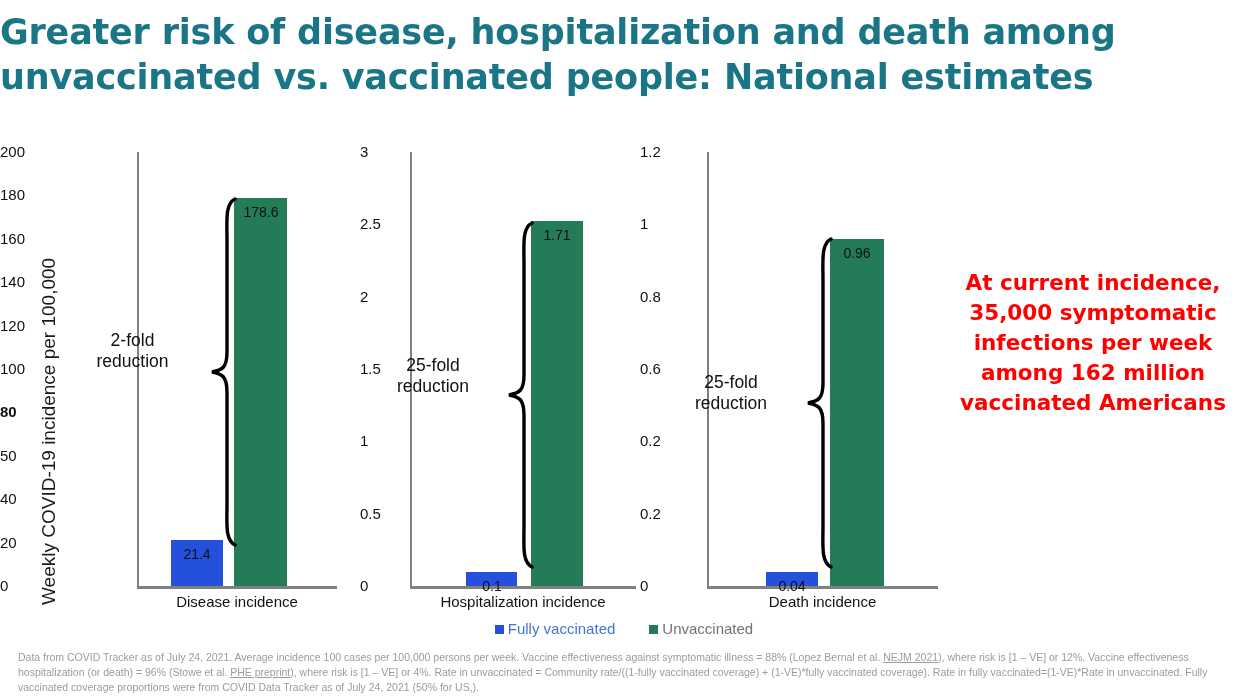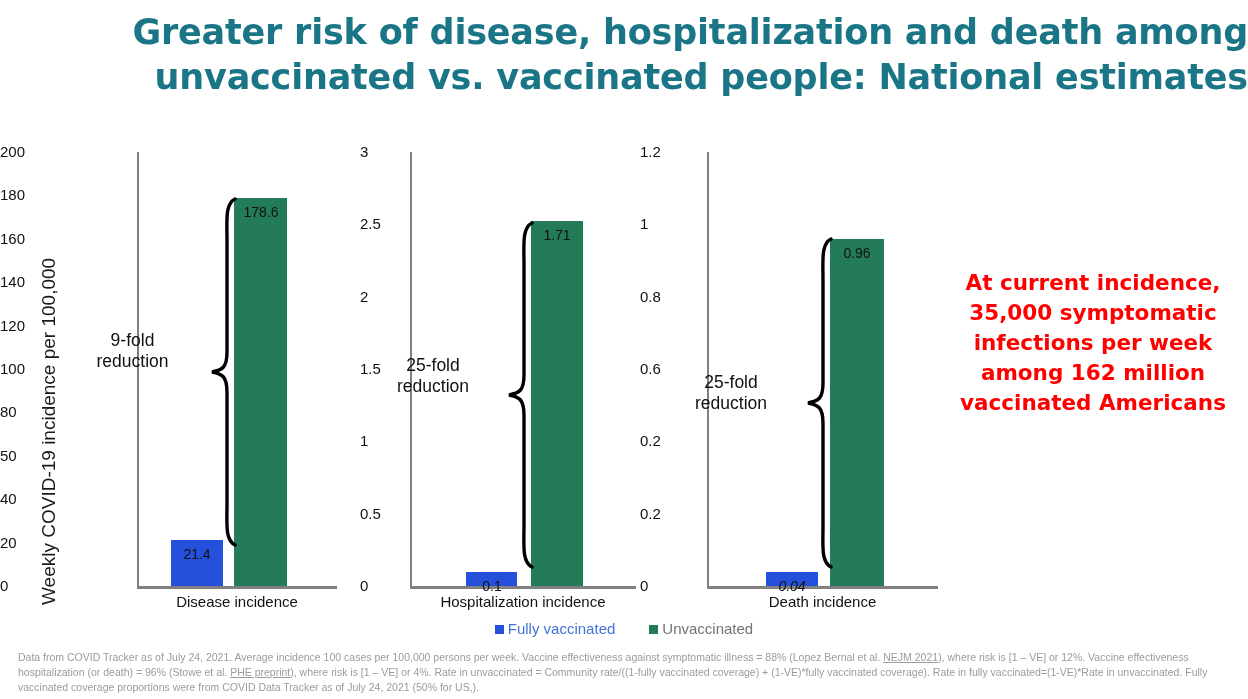--- a/index.html
+++ b/index.html
@@ -6,21 +6,21 @@
   body{
     width:1248px;height:699px;
     background:#ffffff;
     font-family:"Liberation Sans", sans-serif;
     overflow:hidden;
     position:relative;
   }
   
   #title{
     position:absolute;left:0;top:10px;width:1248px;
-    text-align:right;
+    text-align:left;
     font-family:"DejaVu Sans", sans-serif;
     font-weight:bold;
     font-size:35px;
     line-height:45px;
     color:#1A7687;
     letter-spacing:-0.2px;
   }
   #title .tline{display:block;}
 
   
@@ -138,41 +138,41 @@
   <div class="ylabel-rot" id="ylabel" style="left:38px; top:465px;">Weekly COVID-19 incidence per 100,000</div>
 
   <div class="panel" id="panel0" style="left:0px;width:345px;">
     <div class="yticks" id="yticks0">
         <div class="ytick" style="top: 4px; left: 0px; width: 130px;">200</div>
         <div class="ytick" style="top: 47.4px; left: 0px; width: 130px;">180</div>
         <div class="ytick" style="top: 90.8px; left: 0px; width: 130px;">160</div>
         <div class="ytick" style="top: 134.2px; left: 0px; width: 130px;">140</div>
         <div class="ytick" style="top: 177.6px; left: 0px; width: 130px;">120</div>
         <div class="ytick" style="top: 221px; left: 0px; width: 130px;">100</div>
-        <div class="ytick" style="top: 264.4px; left: 0px; width: 130px;">80</div>
+        <div class="ytick" style="top: 264.4px; left: 0px; width: 130px; font-weight: bold;">80</div>
         <div class="ytick" style="top: 307.8px; left: 0px; width: 130px;">50</div>
         <div class="ytick" style="top: 351.2px; left: 0px; width: 130px;">40</div>
         <div class="ytick" style="top: 394.6px; left: 0px; width: 130px;">20</div>
         <div class="ytick" style="top: 438px; left: 0px; width: 130px;">0</div>
       </div>
     <div class="axisline vaxis" style="left:137px;top:12px;height:436px;"></div>
     <div class="axisline haxis" style="left:137px;top:446px;width:200px;"></div>
 
     <div class="bar blue" id="p0b0" style="left: 171px; width: 52px; height: 46.438px; top: auto; bottom: 24px;"></div>
     <div class="bar green" id="p0b1" style="left: 234px; width: 53px; height: 387.562px; top: auto; bottom: 24px;"></div>
 
     <div class="barval" id="p0v0" style="left: 161px; width: 72px; top: 378.562px;">21.4</div>
     <div class="barval" id="p0v1" style="left: 225px; width: 72px; top: 37.438px;">178.6</div>
 
     <svg class="brace" style="left:206px;top:56px;" width="32" height="352" viewBox="0 0 32 352">
       <path d="M29 3 C19 8, 21 24, 21 44 L21 156 C21 172, 16 174, 6 176 C16 178, 21 180, 21 196 L21 308 C21 328, 19 344, 29 349" fill="none" stroke="#000000" stroke-width="3.4" stroke-linecap="round"></path>
     </svg>
 
     <div class="foldtxt" id="p0f" style="left:60px;top:190px;width:145px;">
-      <span>9-fold</span><br>
+      <span>2-fold</span><br>
       <span>reduction</span>
     </div>
 
     <div class="xcat" style="left:137px;top:453px;width:200px;">Disease incidence</div>
   </div>
 
   <div class="panel" id="panel1" style="left:360px;width:290px;">
     <div class="yticks" id="yticks1">
         <div class="ytick" style="top: 4px; left: 0px; width: 43px;">3</div>
         <div class="ytick" style="top: 76.3333px; left: 0px; width: 43px;">2.5</div>
@@ -212,21 +212,21 @@
         <div class="ytick" style="top: 293.333px; left: 0px; width: 60px;">0.2</div>
         <div class="ytick" style="top: 365.667px; left: 0px; width: 60px;">0.2</div>
         <div class="ytick" style="top: 438px; left: 0px; width: 60px;">0</div>
       </div>
     <div class="axisline vaxis" style="left:67px;top:12px;height:436px;"></div>
     <div class="axisline haxis" style="left:67px;top:446px;width:231px;"></div>
 
     <div class="bar blue" id="p2b0" style="left: 126px; width: 52px; height: 14.4667px; bottom: 24px;"></div>
     <div class="bar green" id="p2b1" style="left: 190px; width: 54px; height: 347.2px; bottom: 24px;"></div>
 
-    <div class="barval" id="p2v0" style="left: 116px; width: 72px; top: 410.533px; font-style: italic;">0.04</div>
+    <div class="barval" id="p2v0" style="left: 116px; width: 72px; top: 410.533px;">0.04</div>
     <div class="barval" id="p2v1" style="left: 181px; width: 72px; top: 77.8px;">0.96</div>
 
     <svg class="brace" style="left:162px;top:96px;" width="32" height="334" viewBox="0 0 32 334">
       <path d="M29 3 C19 8, 21 24, 21 44 L21 147 C21 163, 16 165, 6 167 C16 169, 21 171, 21 187 L21 290 C21 310, 19 326, 29 331" fill="none" stroke="#000000" stroke-width="3.4" stroke-linecap="round"></path>
     </svg>
 
     <div class="foldtxt" id="p2f" style="left:20px;top:232px;width:142px;">
       <span>25-fold</span><br>
       <span>reduction</span>
     </div>

